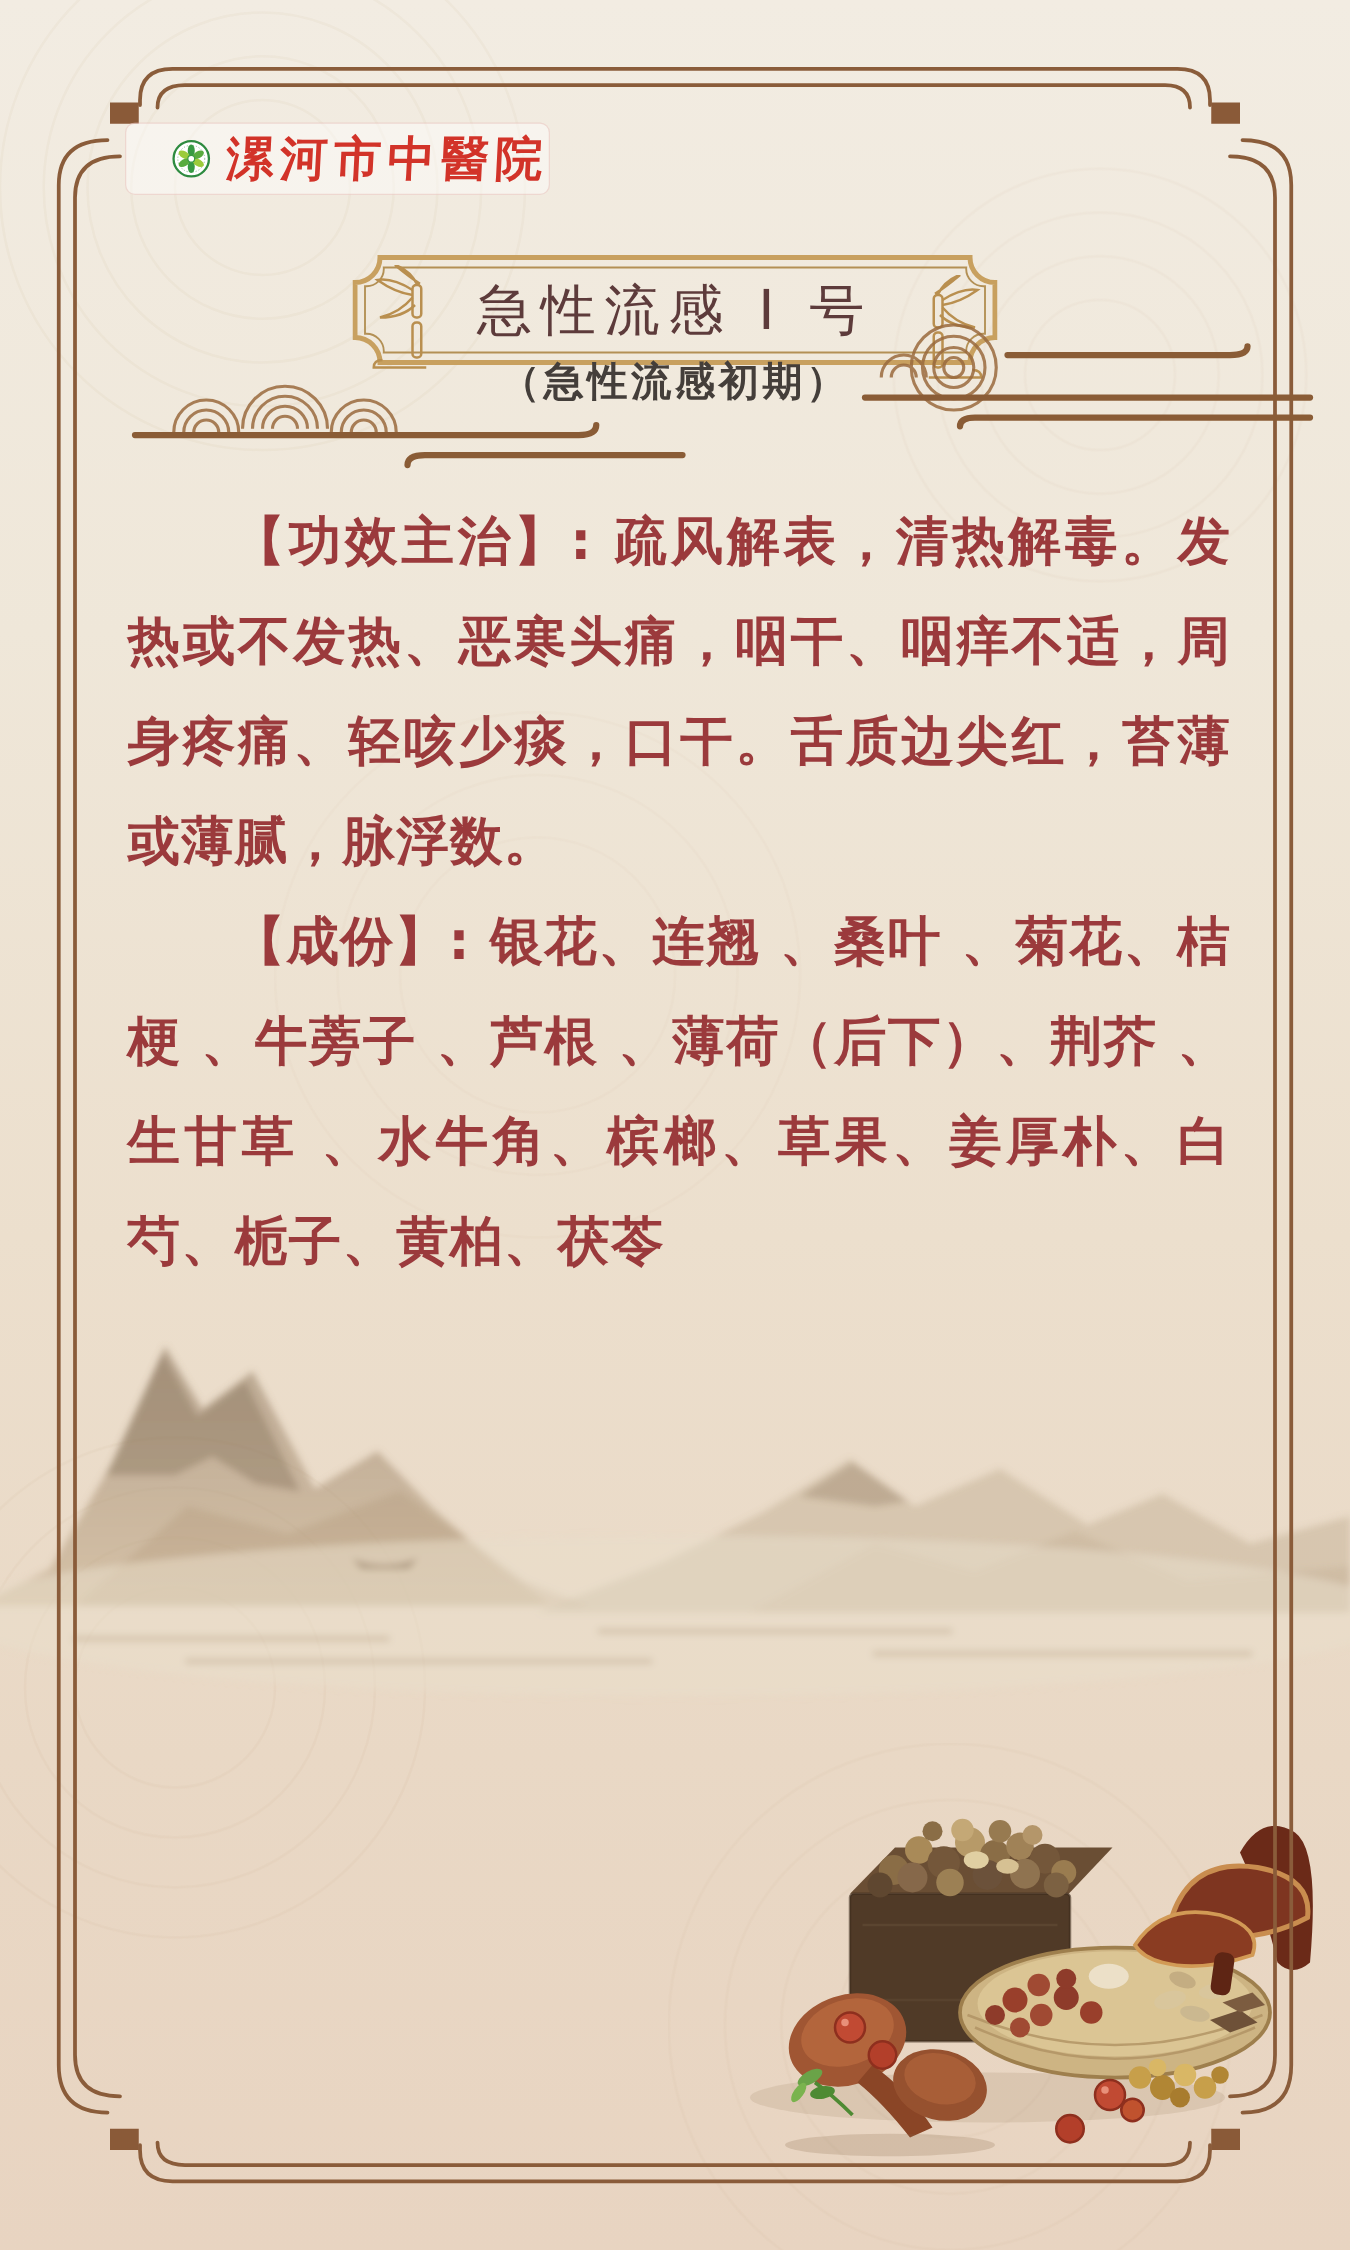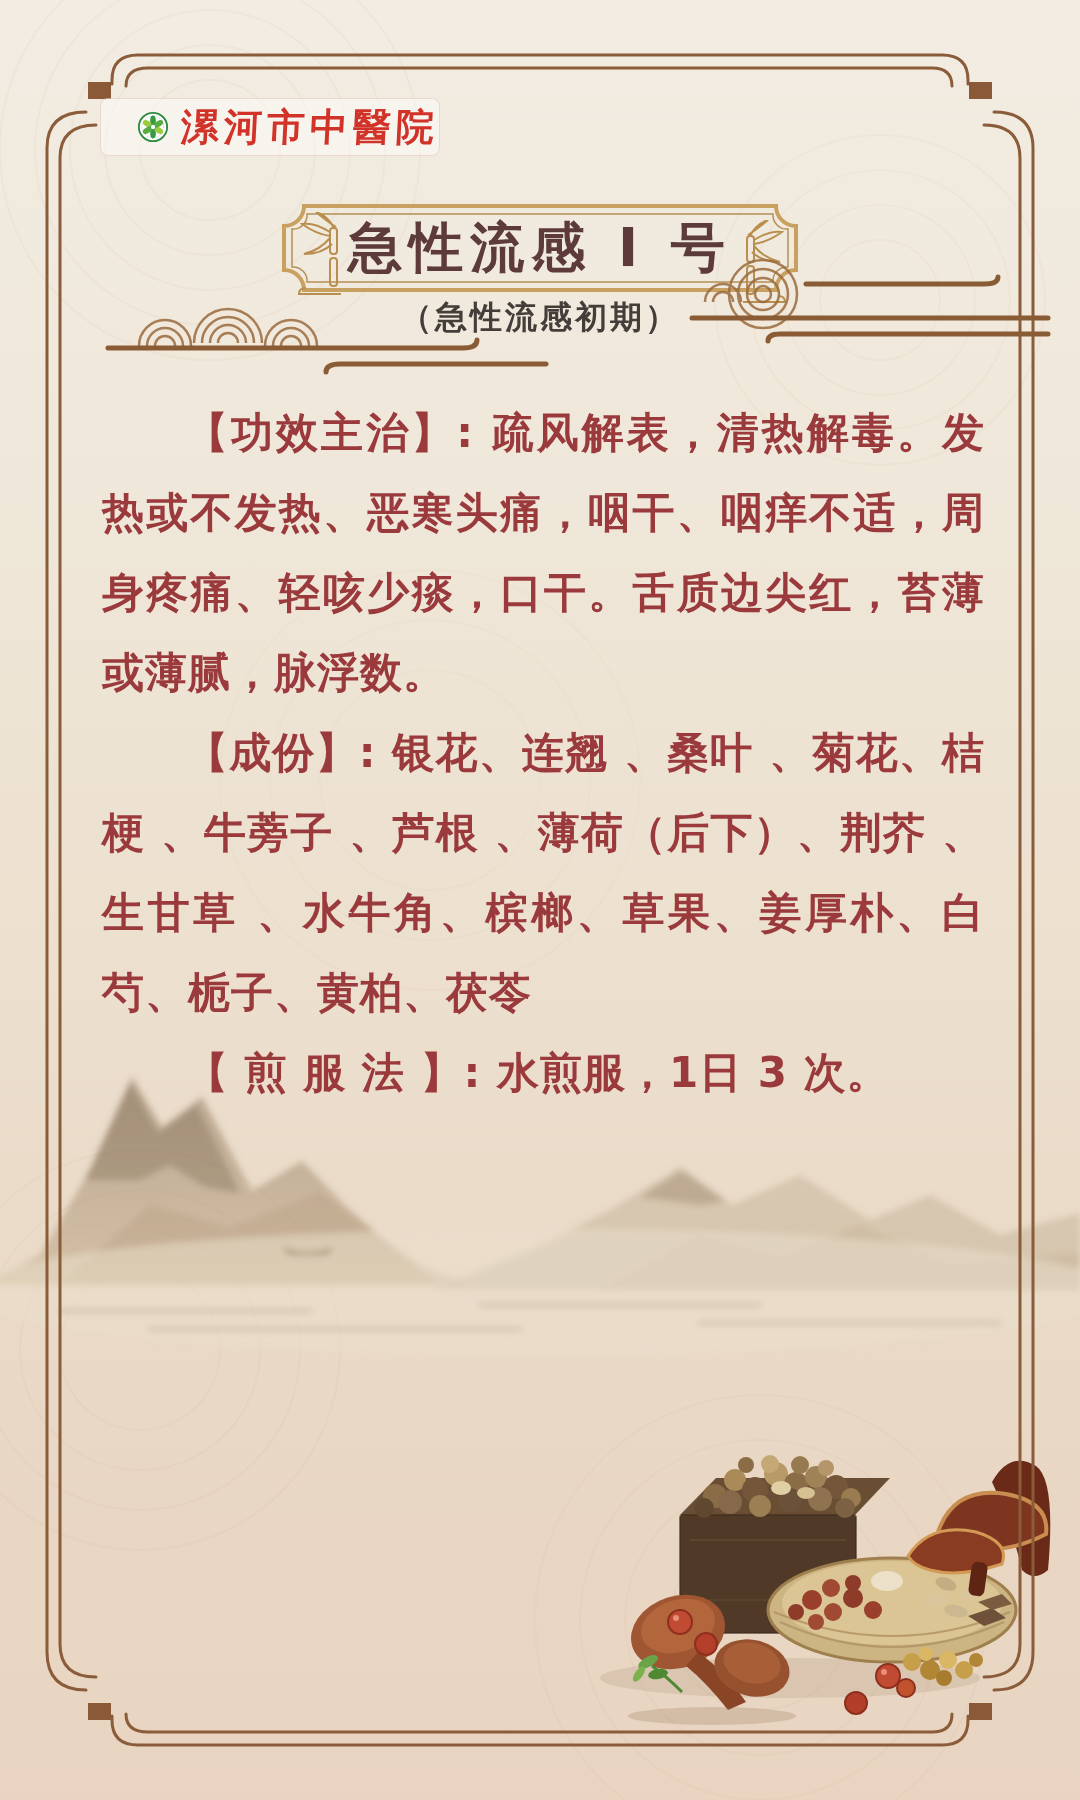--- a/index.html
+++ b/index.html
@@ -14,26 +14,26 @@
     background:rgba(255,255,255,.45);border:1px solid rgba(215,150,140,.30);border-radius:8px;
     display:flex;align-items:center;gap:12px;padding-left:36px;box-sizing:border-box;}
   .logo-name{font-family:"Liberation Serif","DejaVu Serif",serif;font-weight:bold;
     font-size:38px;color:#d23329;letter-spacing:5px;white-space:nowrap;transform:skewX(-3deg);}
 
   .plaque{position:absolute;left:50%;top:204px;transform:translateX(-50%);
     width:516px;height:88px;}
   .plaque-border{position:absolute;left:0;top:0;}
   .plaque-title{position:absolute;left:0;right:0;top:0;bottom:0;
     display:flex;align-items:center;justify-content:center;
-    font-size:54px;font-weight:bold;color:#5d3b3b;letter-spacing:7px;white-space:nowrap;}
+    font-size:44px;font-weight:normal;color:#5d3b3b;letter-spacing:7px;white-space:nowrap;}
   .bamboo{position:absolute;}
   .bamboo.left{left:14px;top:8px;}
   .bamboo.right{right:10px;top:16px;transform:scaleX(-1);}
 
-  .subtitle{position:absolute;left:0;top:296px;width:100%;text-align:center;
+  .subtitle{position:absolute;left:0;top:284px;width:100%;text-align:center;
     font-size:32px;color:#443e3a;letter-spacing:3px;font-weight:600;}
 
   .cloud{position:absolute;}
   .cloud.left{left:78px;top:268px;}
   .cloud.right{left:668px;top:232px;}
 
   .content{position:absolute;left:102px;right:95px;top:393px;
     font-size:42px;line-height:80px;color:#9b3a3c;font-weight:600;
     text-align:justify;letter-spacing:1px;}
   .content p{margin:0;text-indent:2em;}
@@ -307,16 +307,15 @@
     <g fill="none" stroke="#8a5c36" stroke-width="5" stroke-linecap="round">
       <path d="M 138 52 H 316 q 14 0 14 -7"></path>
       <path d="M 24 86 H 380"></path>
       <path d="M 112 102 q -12 0 -12 7 M 112 102 H 380"></path>
     </g>
   </svg>
 
   <div class="content">
     <p><span>【功效主治】: </span><span>疏风解表，清热解毒。发热或不发热、恶寒头痛，咽干、咽痒不适，周身疼痛、轻咳少痰，口干。舌质边尖红，苔薄或薄腻，脉浮数。</span></p>
     <p><span>【成份】: </span><span>银花、连翘 、桑叶 、菊花、桔梗 、牛蒡子 、芦根 、薄荷（后下）、荆芥 、生甘草 、水牛角、槟榔、草果、姜厚朴、白芍、栀子、黄柏、茯苓</span></p>
-    <p><span>【 煎 服 法 】: </span><span>水煎服，1日 3 次。</span></p>
   </div>
 
 </div>
 
 </body></html>

